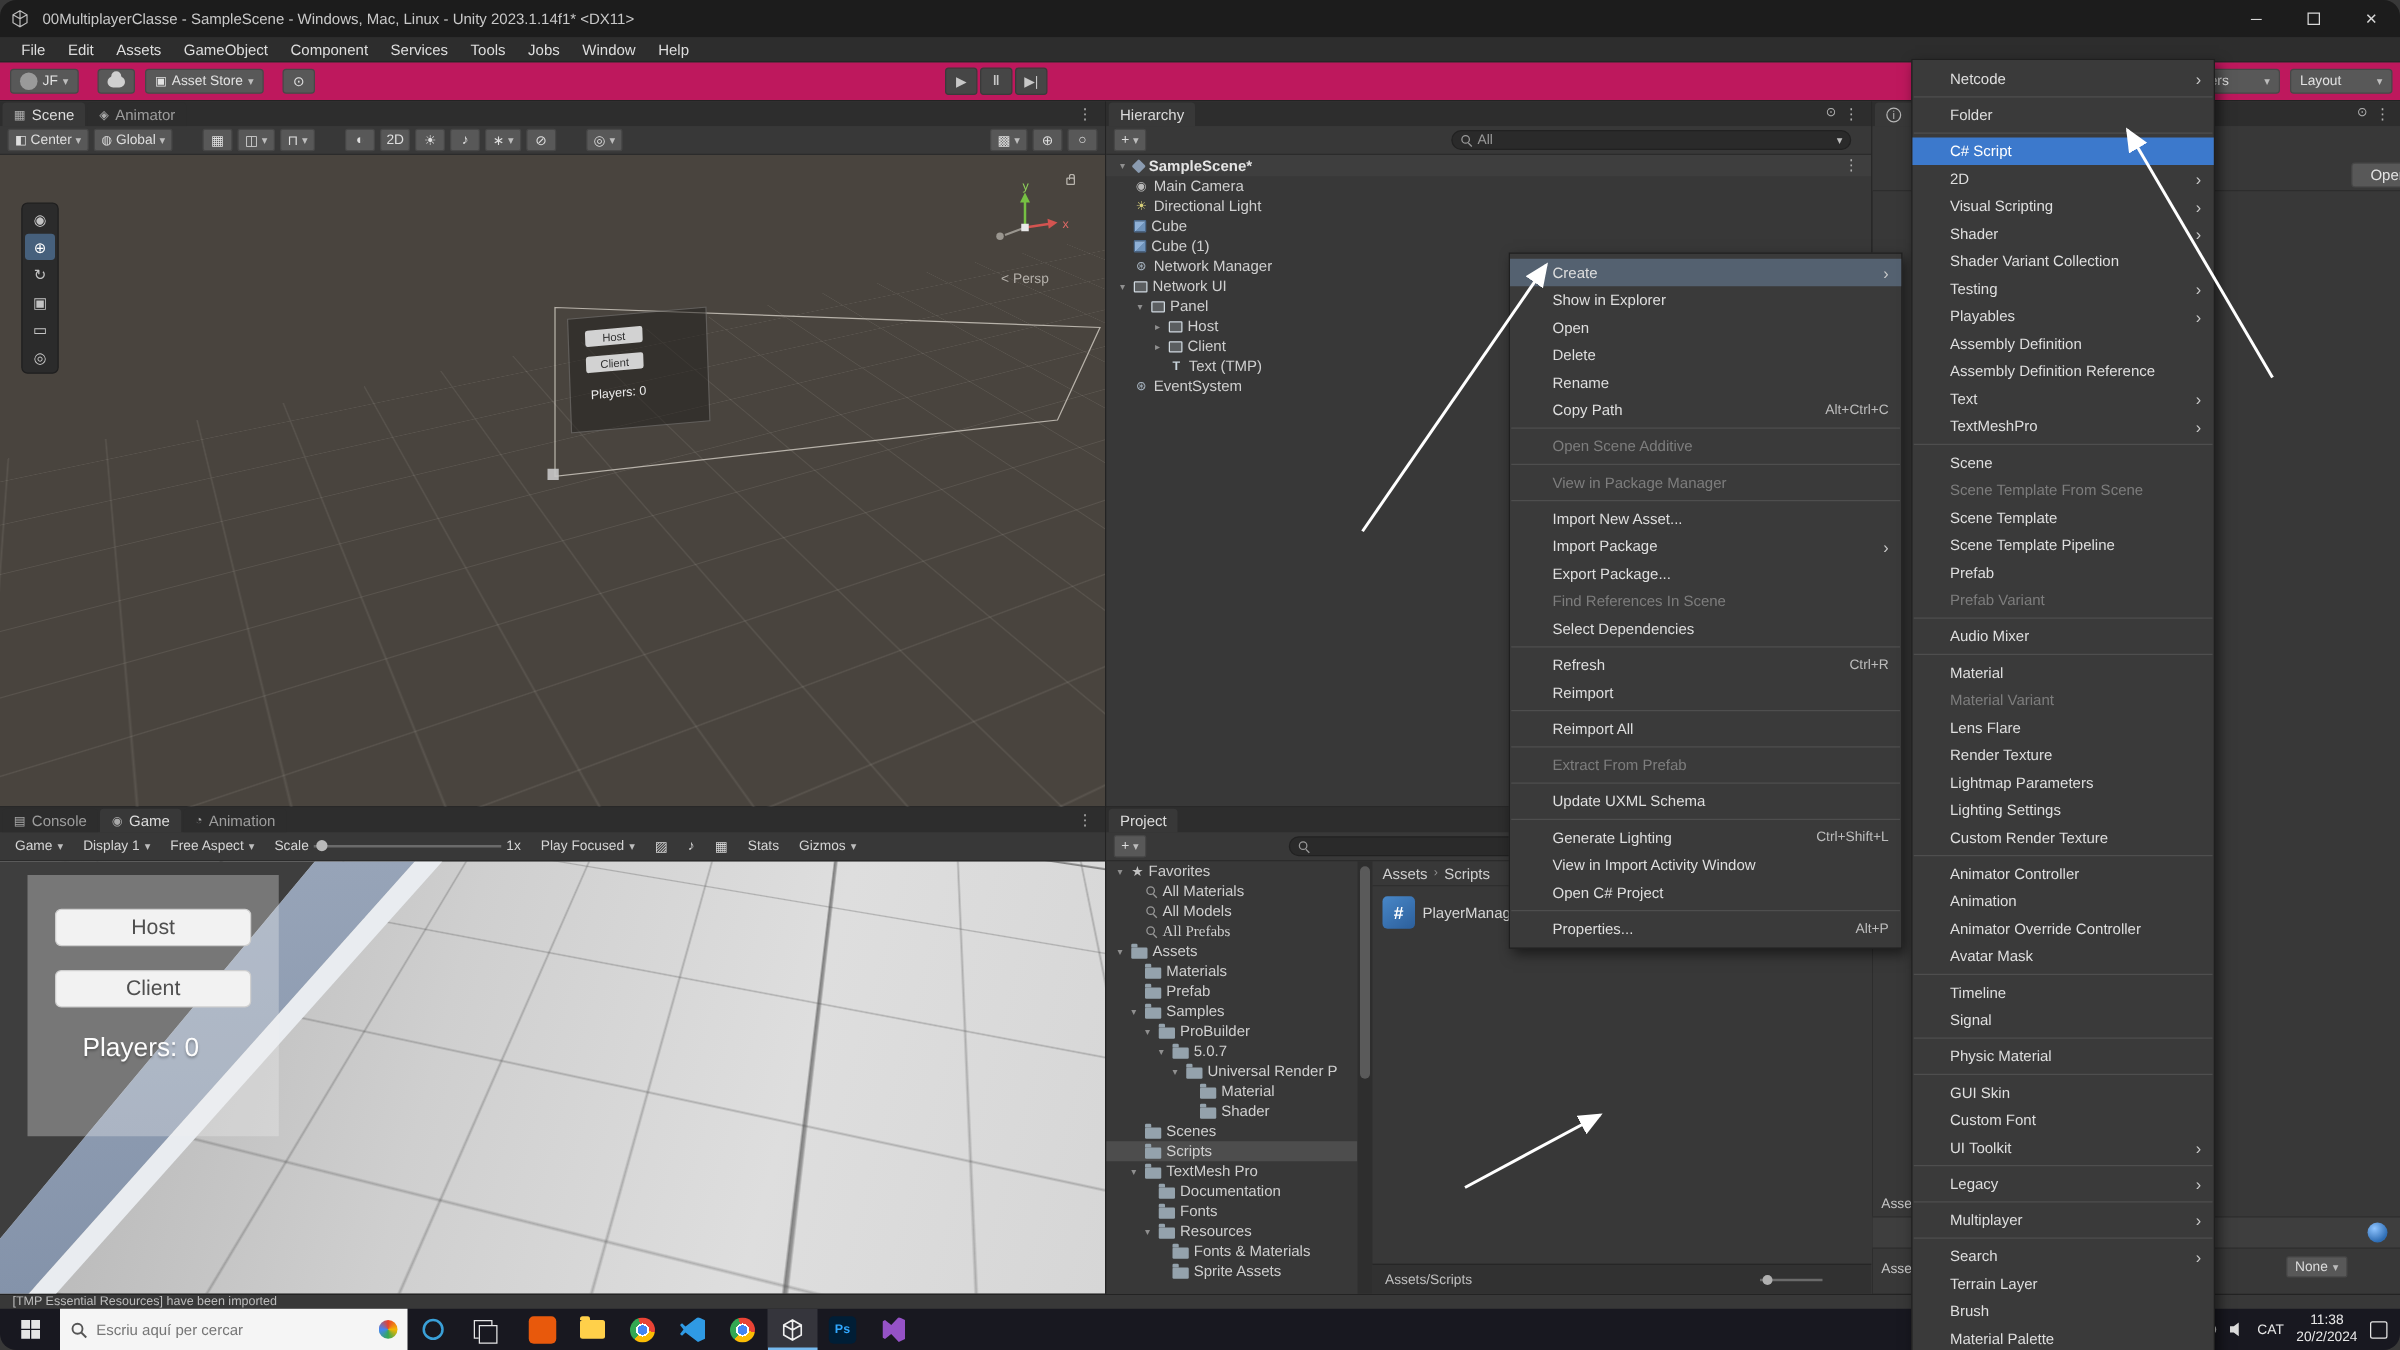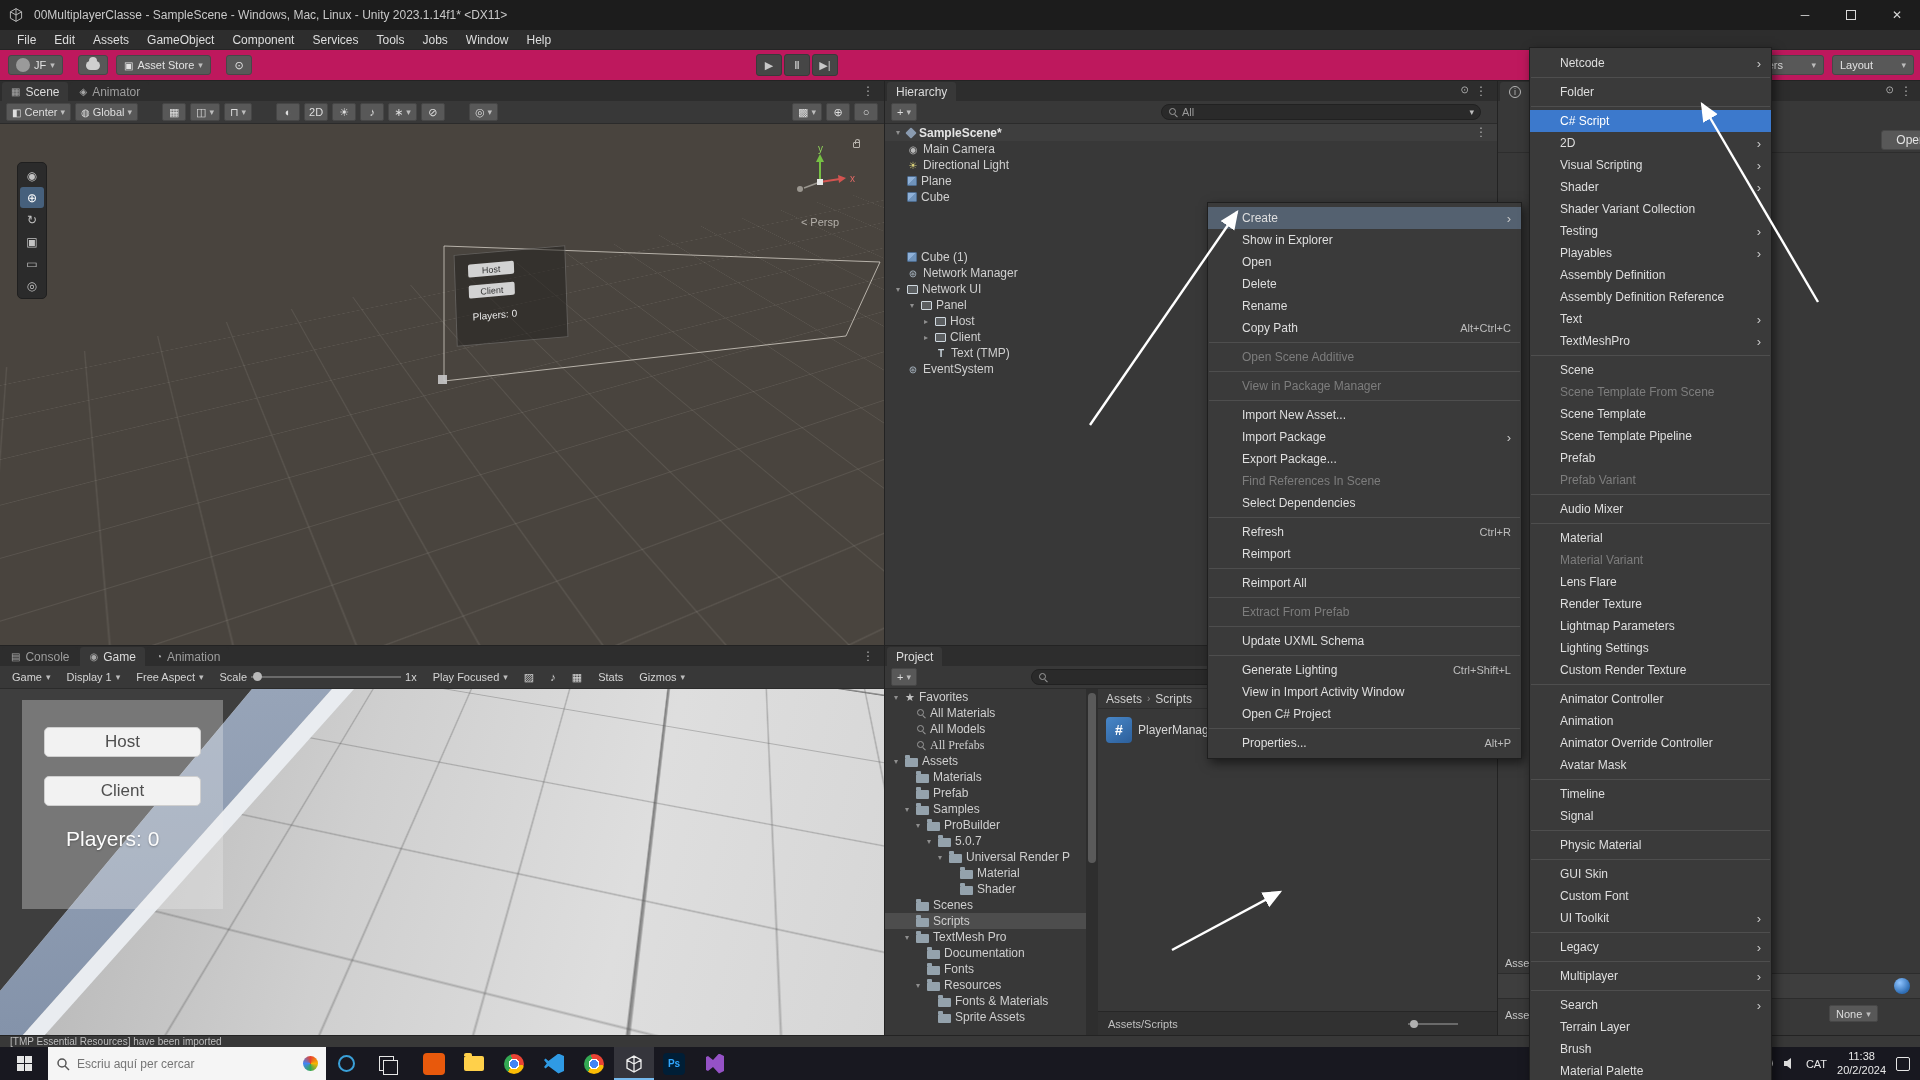--- a/index.html
+++ b/index.html
@@ -1,18 +1,18 @@
 <!DOCTYPE html>
 <html><head>
 <meta charset="utf-8">
 <style>
   * { margin:0; padding:0; box-sizing:border-box; }
   html,body { width:1920px; height:1080px; overflow:hidden; background:#383838;
     font-family:"Liberation Sans", sans-serif; color:#d4d4d4; }
-  #app { position:relative; width:1920px; height:1080px; overflow:hidden; }
+  #app { position:relative; width:1920px; height:1080px; overflow:hidden;border-radius:13px; }
   .abs { position:absolute; }
 
   
   .titlebar { left:0; top:0; width:1920px; height:30px; background:#1c1c1c;
     display:flex; align-items:center; font-size:12px; color:#c9c9c9; }
   .titlebar .appicon { margin:0 10px 0 8px; display:flex; }
   .wincaps { margin-left:auto; display:flex; height:30px; }
   .wincap { width:46px; height:30px; display:flex; align-items:center; justify-content:center;
     color:#d8d8d8; font-size:12px; }
   .maxbox { width:10px; height:10px; border:1px solid #d8d8d8; display:inline-block; }
@@ -447,28 +447,23 @@
           <span>Main Camera</span>
         </div>
         <div class="h-row" style="padding-left: 8px;">
           <span class="h-caret"></span>
           <span class="h-glyph" style="color: rgb(216, 208, 122);">☀</span>
           <span>Directional Light</span>
         </div>
         <div class="h-row" style="padding-left: 8px;">
           <span class="h-caret"></span>
           <span class="ic-box"></span>
-          <span>Plane</span>
+          <span>Cube</span>
         </div>
         <div class="h-row" style="padding-left: 8px;">
-          <span class="h-caret"></span>
-          <span class="ic-box"></span>
-          <span>Cube</span>
-        </div>
-        <div class="h-row" style="padding-left: 8px; margin-top: 44px;">
           <span class="h-caret"></span>
           <span class="ic-box"></span>
           <span>Cube (1)</span>
         </div>
         <div class="h-row" style="padding-left: 8px;">
           <span class="h-caret"></span>
           <span class="h-glyph" style="color: rgb(169, 182, 194);">⊛</span>
           <span>Network Manager</span>
         </div>
         <div class="h-row" style="padding-left: 8px;">

